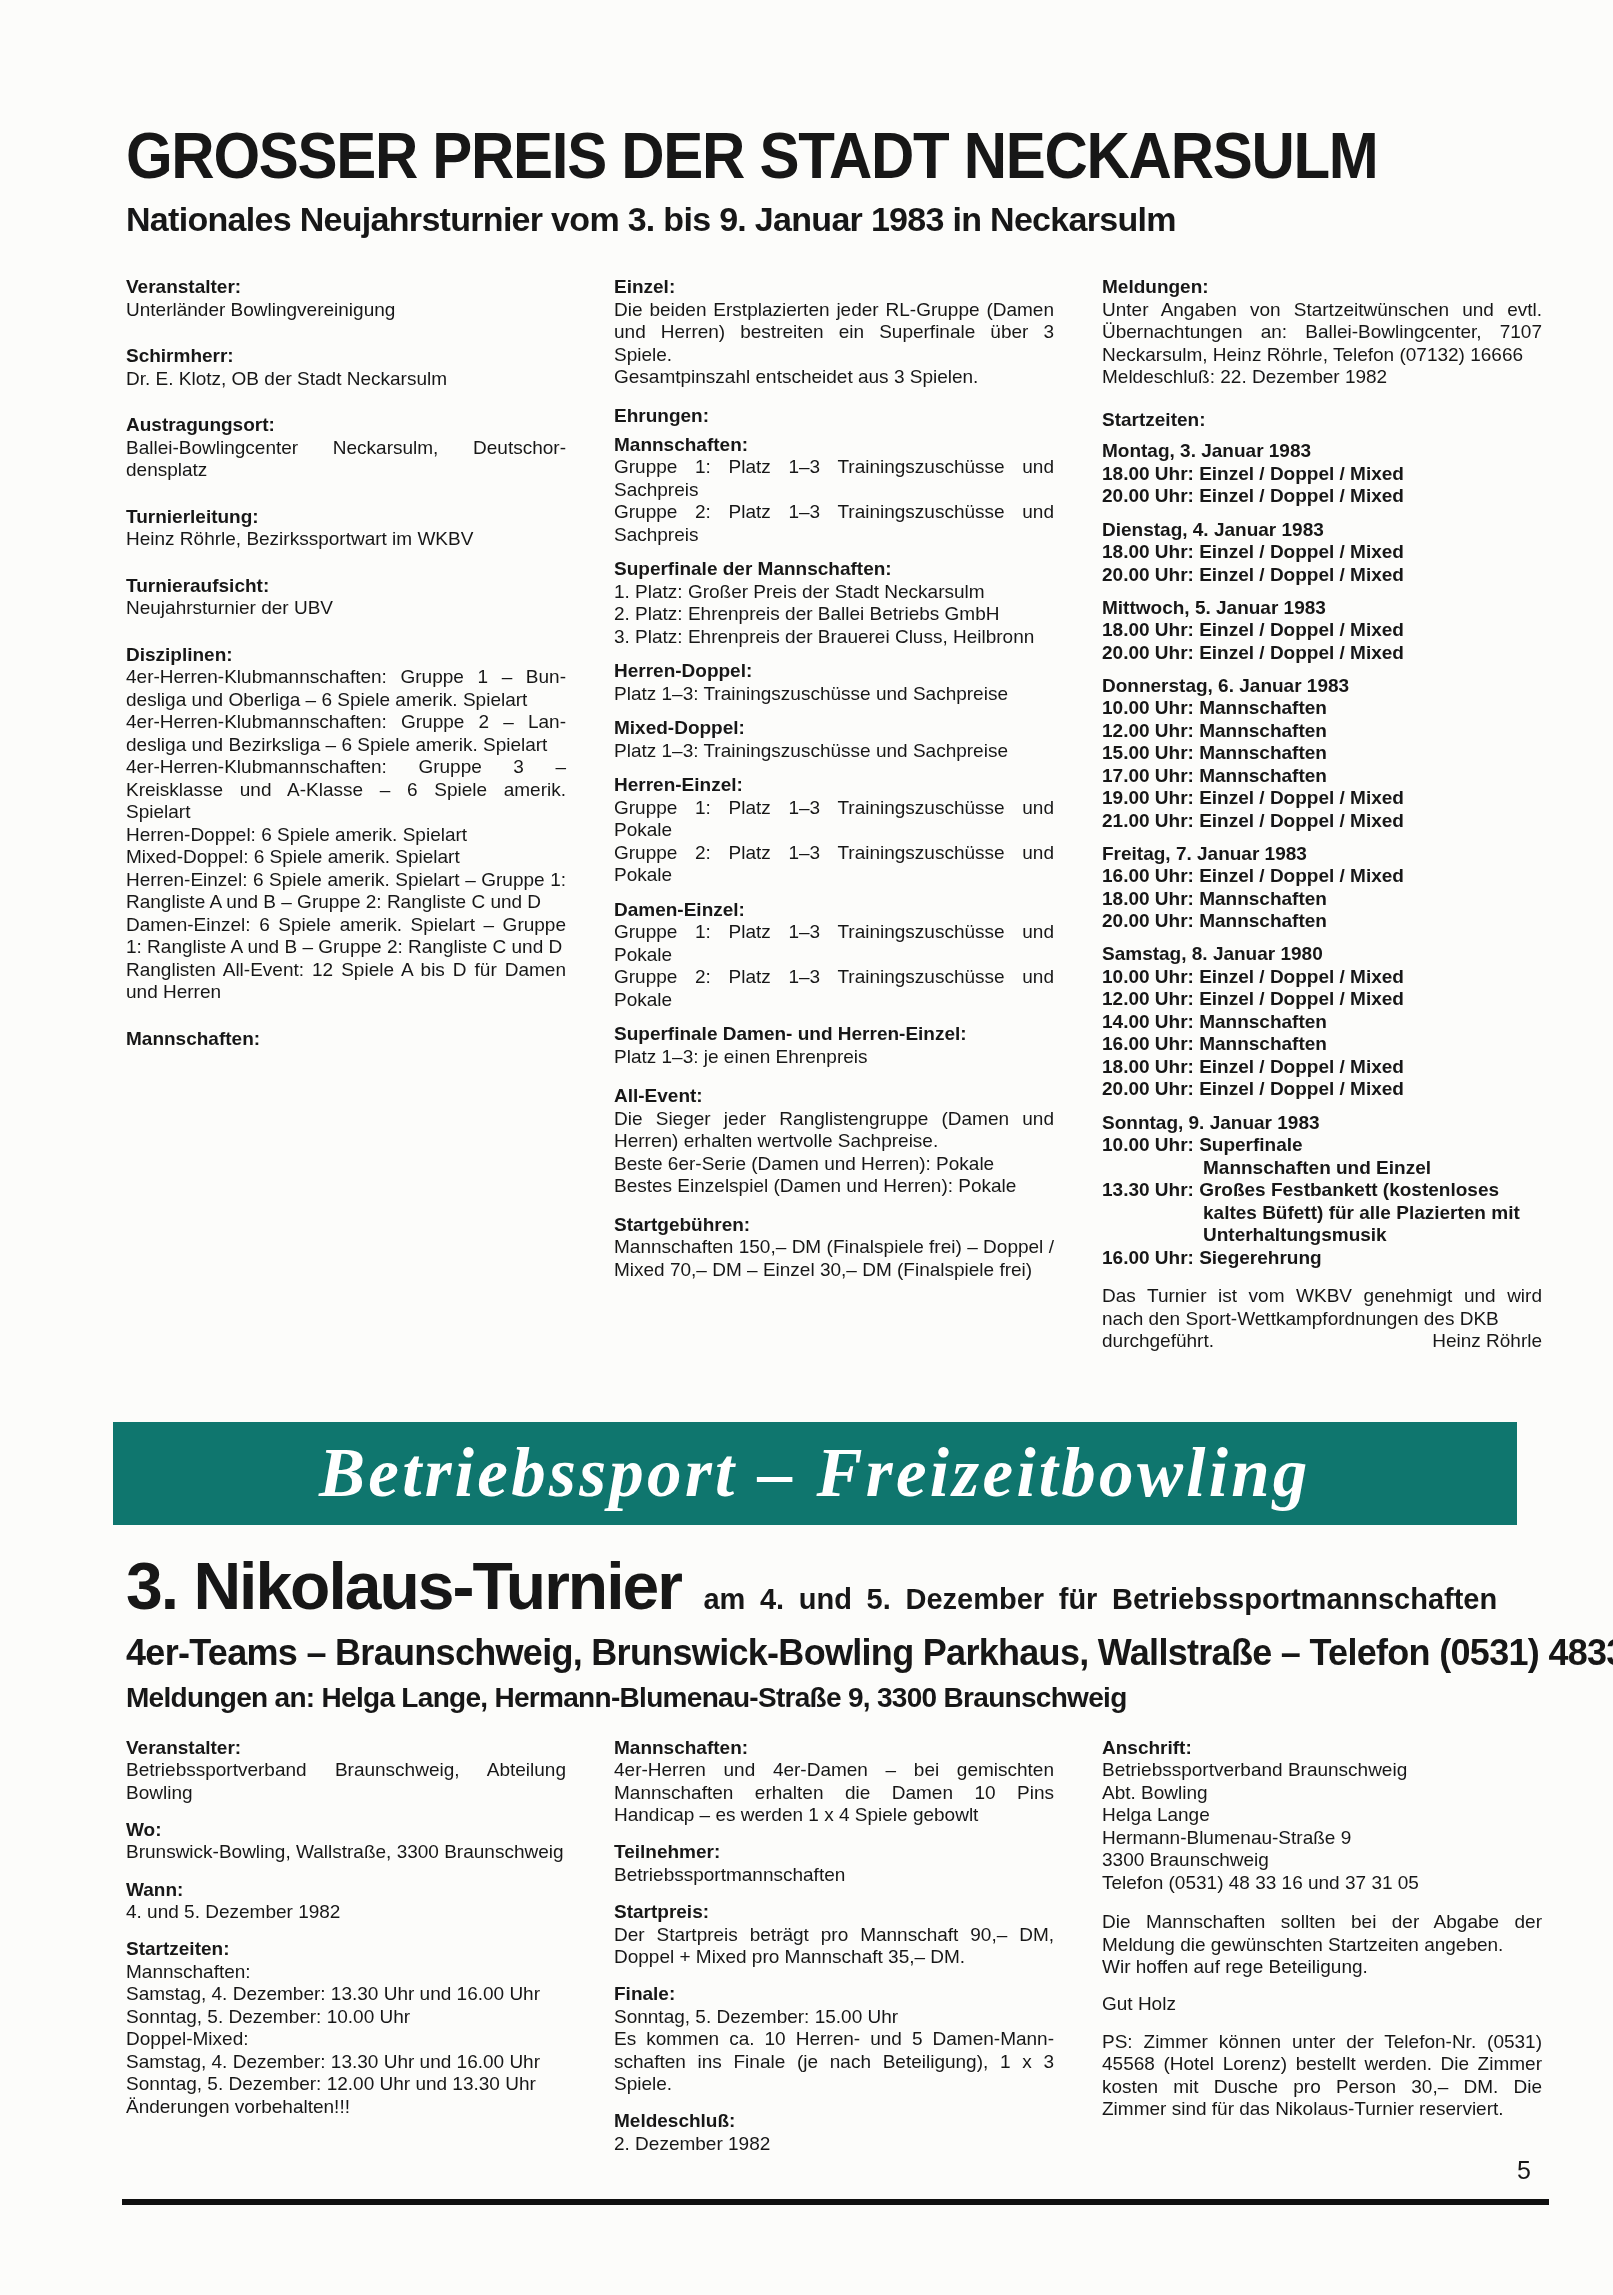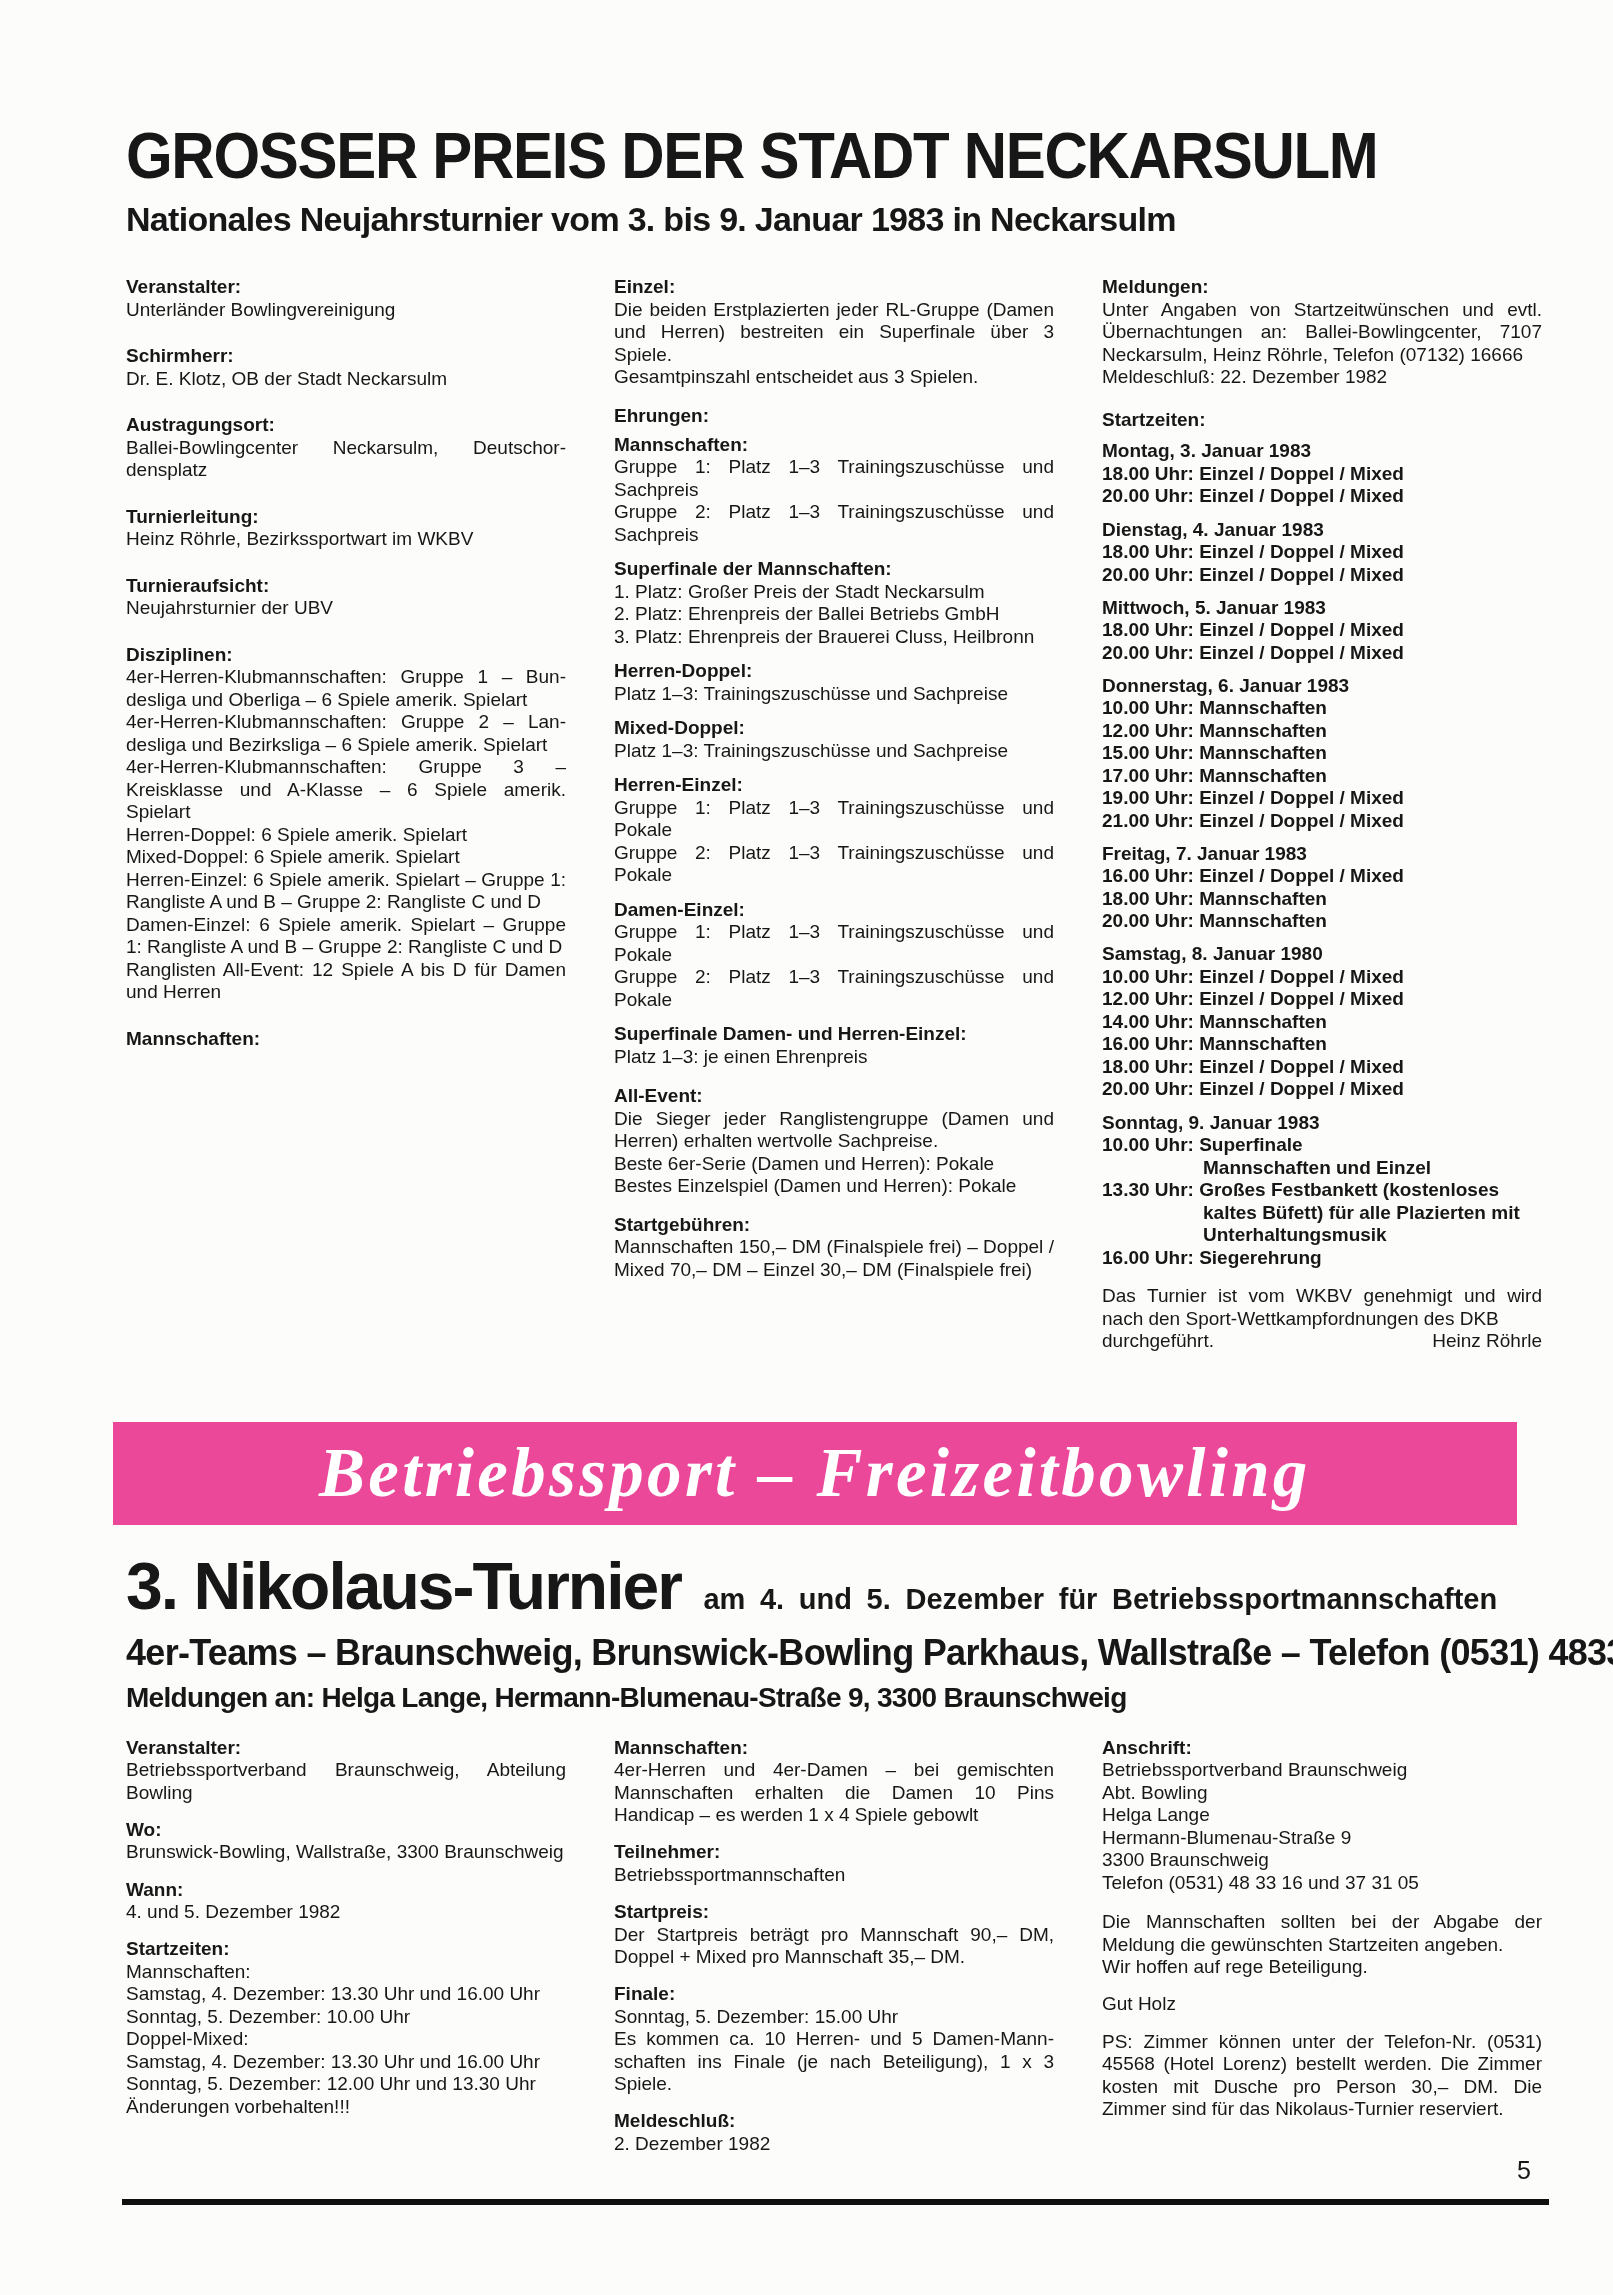--- a/index.html
+++ b/index.html
@@ -38,21 +38,21 @@
   .dg{margin-bottom:10.6px;}
   .dg .L{white-space:nowrap;}
   .tl{font-weight:bold;}
   .tl.ind{padding-left:101px;}
   .tl.hang{padding-left:101px;text-indent:-101px;}
   .closing{margin-top:16px;}
   .closing-row{display:flex;justify-content:space-between;}
   
   .banner{
     margin-left:-13.2px;width:1404px;height:103px;margin-top:34px;
-    background:#ec4899;color:#ffffff;
+    background:#0f766e;color:#ffffff;
     font-family:"Liberation Serif","DejaVu Serif",serif;
     font-style:italic;font-weight:bold;font-size:69px;letter-spacing:3.3px;
     display:flex;align-items:center;justify-content:center;
   }
   
   .nik-head{margin-top:28px;display:flex;align-items:baseline;white-space:nowrap;}
   .nik-big{font-size:66px;font-weight:bold;letter-spacing:-2px;line-height:1.0;}
   .nik-tail{font-size:29px;font-weight:bold;margin-left:22.5px;word-spacing:6.6px;letter-spacing:0px;}
   .nik-l2{font-size:36px;font-weight:bold;letter-spacing:-0.7px;margin-top:13.2px;white-space:nowrap;}
   .nik-l3{font-size:28px;font-weight:bold;letter-spacing:-0.7px;margin-top:8px;white-space:nowrap;}

